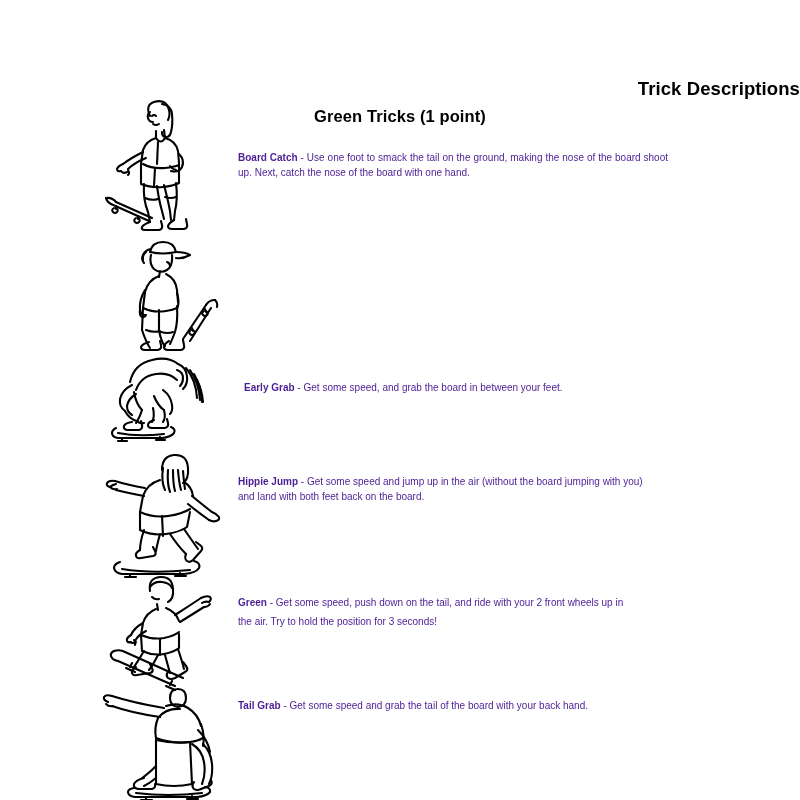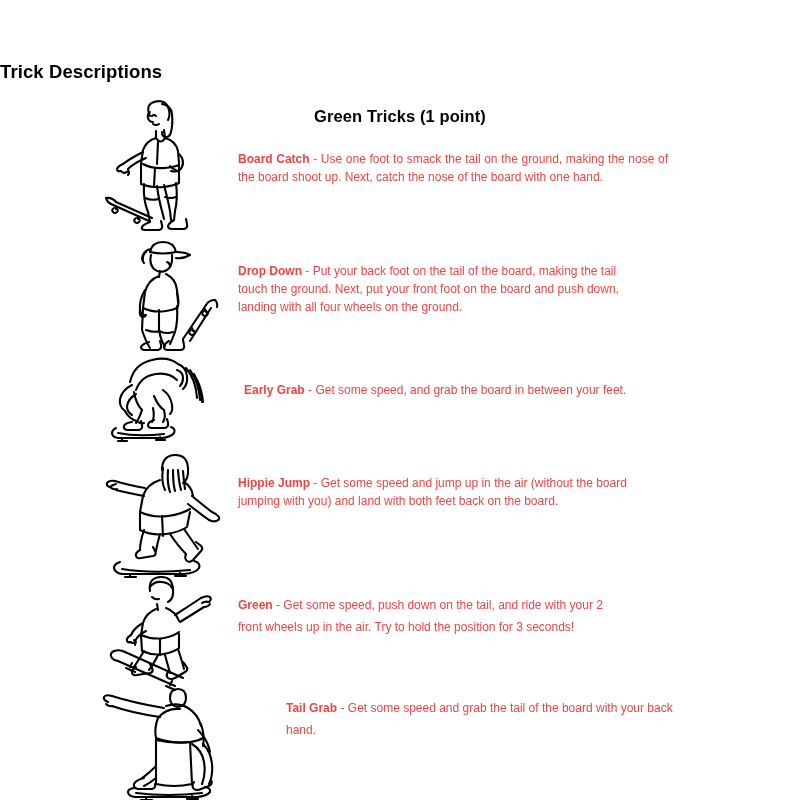--- a/index.html
+++ b/index.html
@@ -17,24 +17,24 @@
   }
 
   .page {
     position: absolute;
     inset: 0;
     background: #fff;
   }
 
   .title {
     position: absolute;
-    top: 61px;
+    top: 78px;
     left: 0;
     width: 800px;
-    text-align: left;
+    text-align: right;
     font-size: 18.5px;
     font-weight: bold;
     letter-spacing: 0.1px;
   }
 
   .subtitle {
     position: absolute;
     top: 107px;
     left: 0;
     width: 800px;
@@ -49,22 +49,22 @@
     position: absolute;
   }
   .figure svg {
     display: block;
     overflow: visible;
   }
 
   
   .desc {
     position: absolute;
-    font-size: 12px;
-    color: #ef4444;
+    font-size: 10px;
+    color: #4c1d95;
   }
   .desc .name {
     font-weight: bold;
   }
   .desc p {
     margin: 0;
   }
   .block-justify p {
     text-align: justify;
     text-justify: inter-word;
@@ -377,43 +377,38 @@
       <path d="M89 115 l11 0"></path>
     </svg>
   </div>
 
   <div class="desc block-justify" style="left:238px; top:150px; width:430px;">
     <p>
       <span class="name">Board Catch</span><span> - </span><span>Use one foot to smack the tail on the ground, making the nose of the board shoot up. Next, catch the nose  of the board with one hand.</span>
     </p>
   </div>
 
-  <div class="desc block-left" style="left:238px; top:262px; width:410px;">
-    <p>
-      <span class="name">Drop Down</span><span> - </span><span>Put your back foot on the tail of the board, making the tail touch the ground. Next, put your front foot on the board and push down, landing with all four wheels on the ground.</span>
-    </p>
-  </div>
 
   <div class="desc block-left" style="left:238px; top:474px; width:410px;">
     <p>
       <span class="name">Hippie Jump</span><span> - </span><span>Get some speed and jump up in the air (without the board jumping with you) and land with both feet back on the board.</span>
     </p>
   </div>
 
   <div class="desc block-loose" style="left:244px; top:379px; width:400px;">
     <p>
       <span class="name">Early Grab</span><span> - </span><span>Get some speed, and grab the board in between your feet.</span>
     </p>
   </div>
 
   <div class="desc block-loose" style="left:238px; top:594px; width:388px;">
     <p>
       <span class="name">Green</span><span> - </span><span>Get some speed, push down on the tail, and ride with your 2 front wheels up in the air. Try to hold the position for 3 seconds!</span>
     </p>
   </div>
 
-  <div class="desc block-loose" style="left:238px; top:697px; width:406px;margin-left:48px;">
+  <div class="desc block-loose" style="left:238px; top:697px; width:406px;">
     <p>
       <span class="name">Tail Grab</span><span> - </span><span>Get some speed and grab the tail of the board with your back hand.</span>
     </p>
   </div>
 
 </div>
 
 </body></html>

